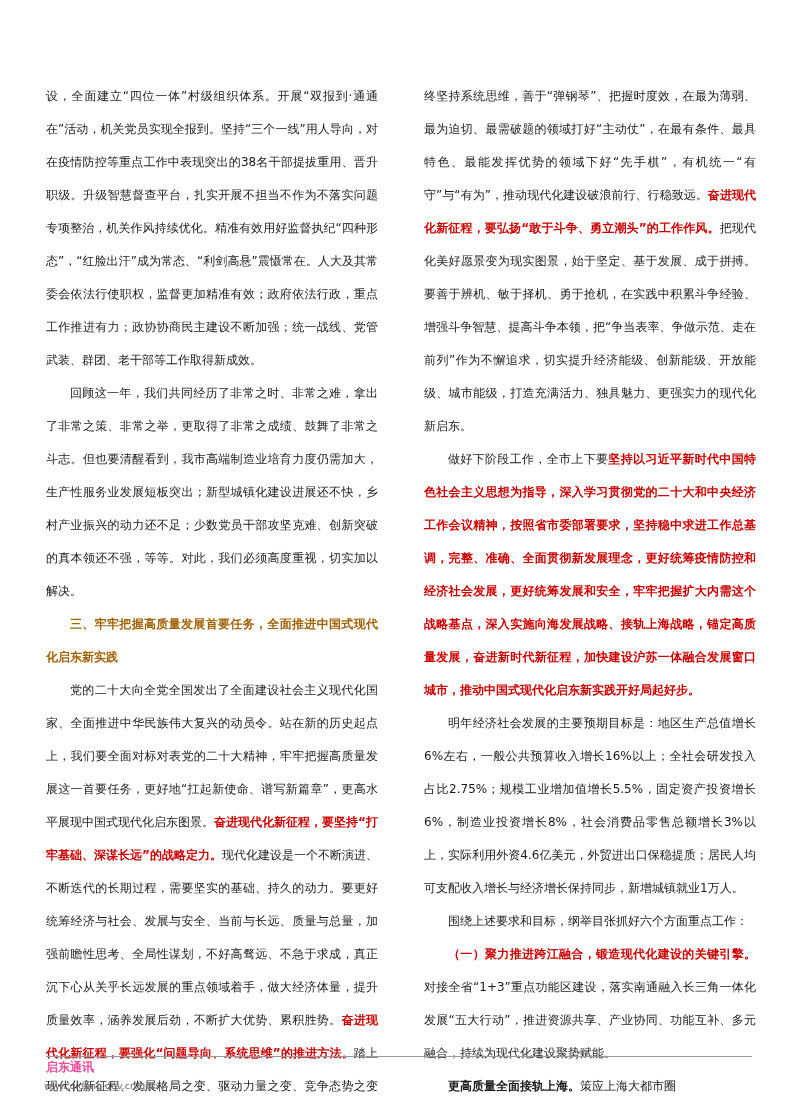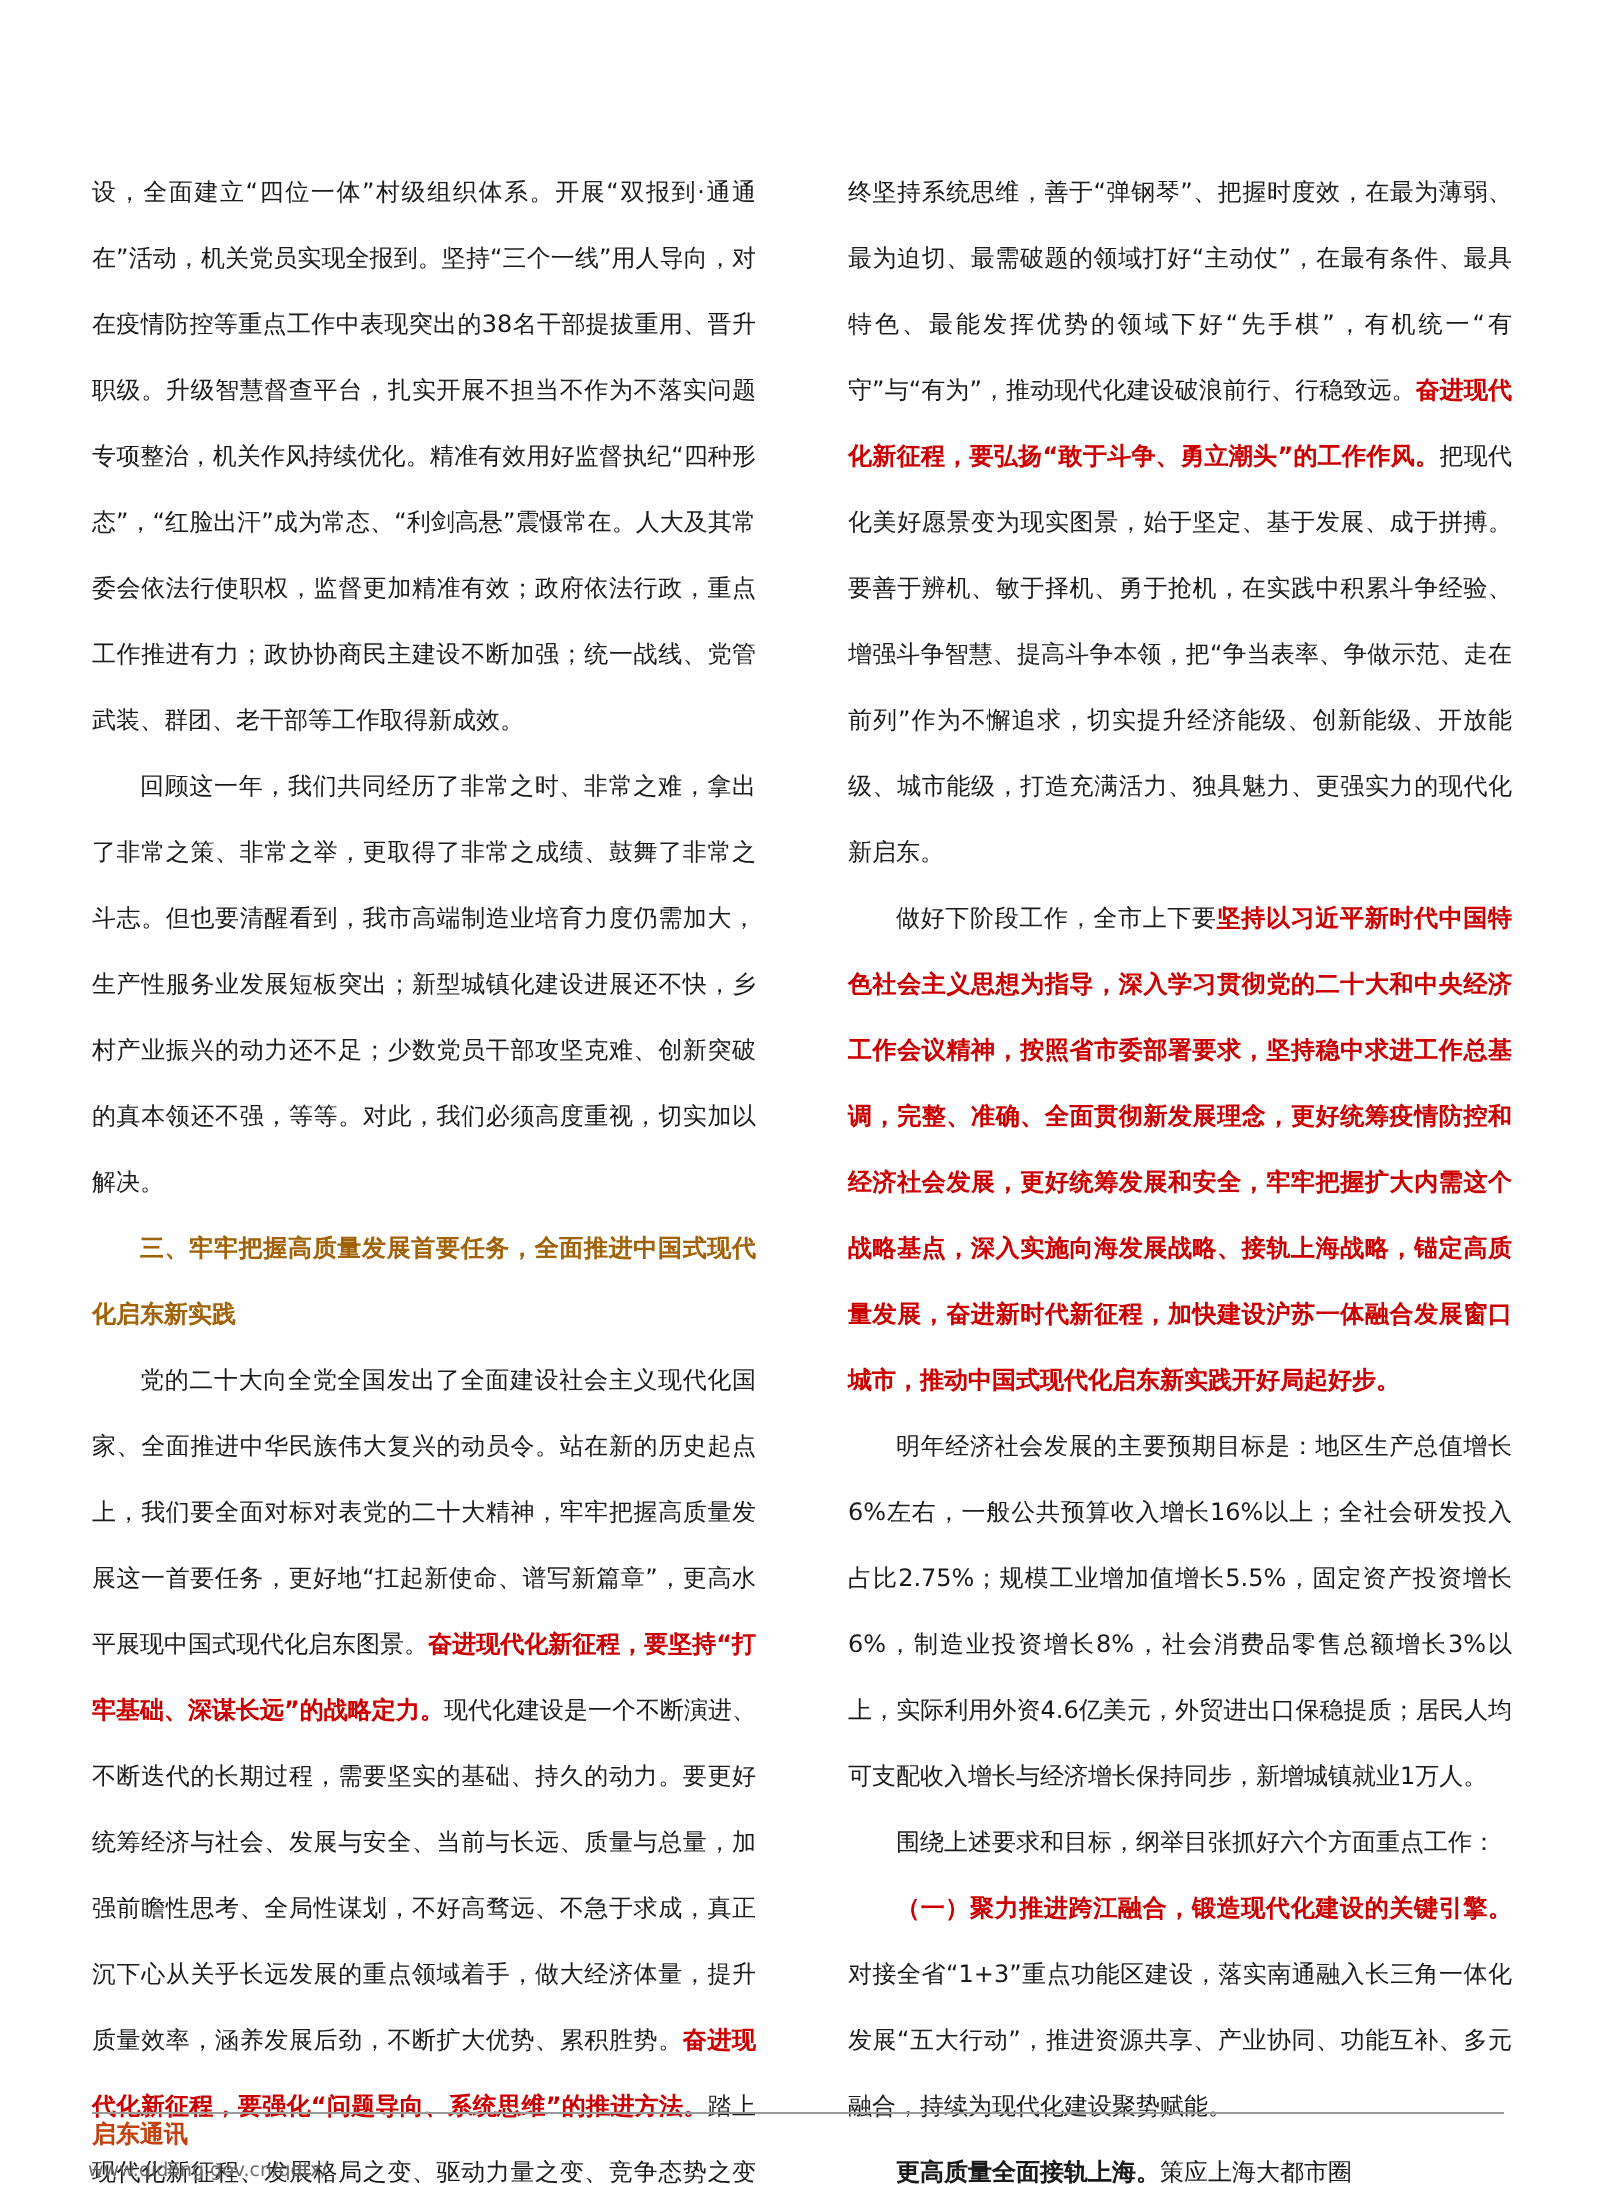--- a/index.html
+++ b/index.html
@@ -120,21 +120,21 @@
     width: 706px;
     height: 1px;
     background: #9a9a9a;
   }
   .footer-logo-cn {
     position: absolute;
     left: 46px;
     bottom: 21px;
     font-size: 12px;
     font-weight: bold;
-    color: #c2410c;
+    color: #ec4899;
     font-family: "DejaVu Sans", "Liberation Sans", sans-serif;
     letter-spacing: 0px;
     white-space: nowrap;
   }
   .footer-url {
     position: absolute;
     left: 44px;
     bottom: 6px;
     font-size: 9.5px;
     color: #6b6b6b;

